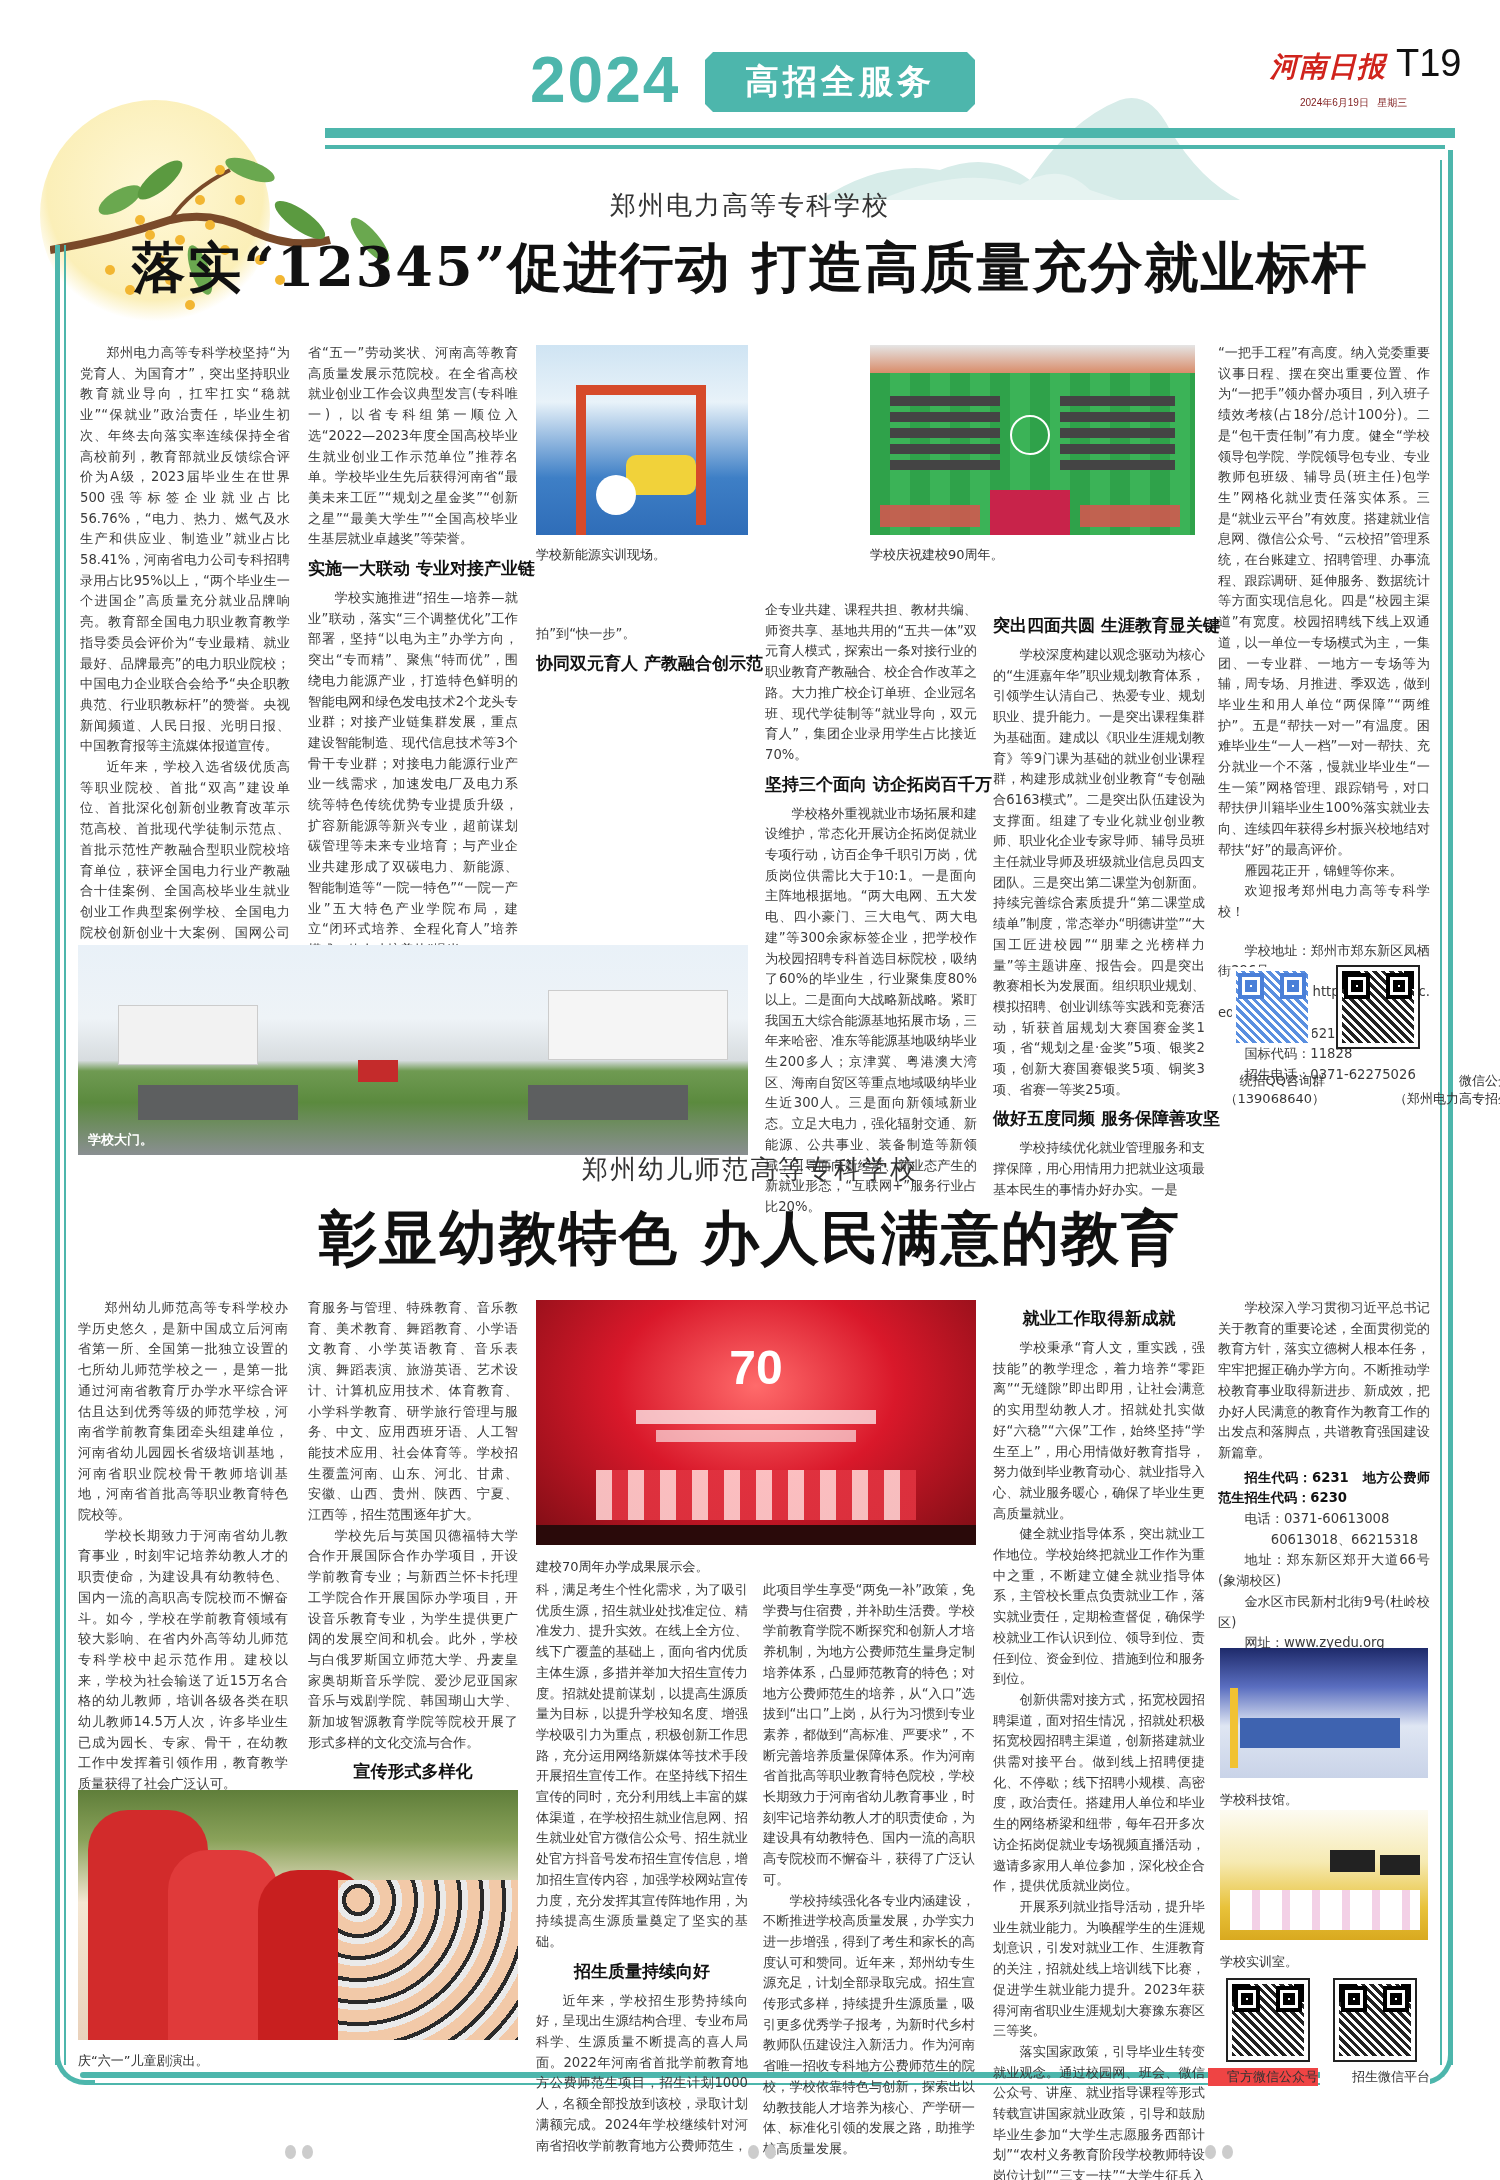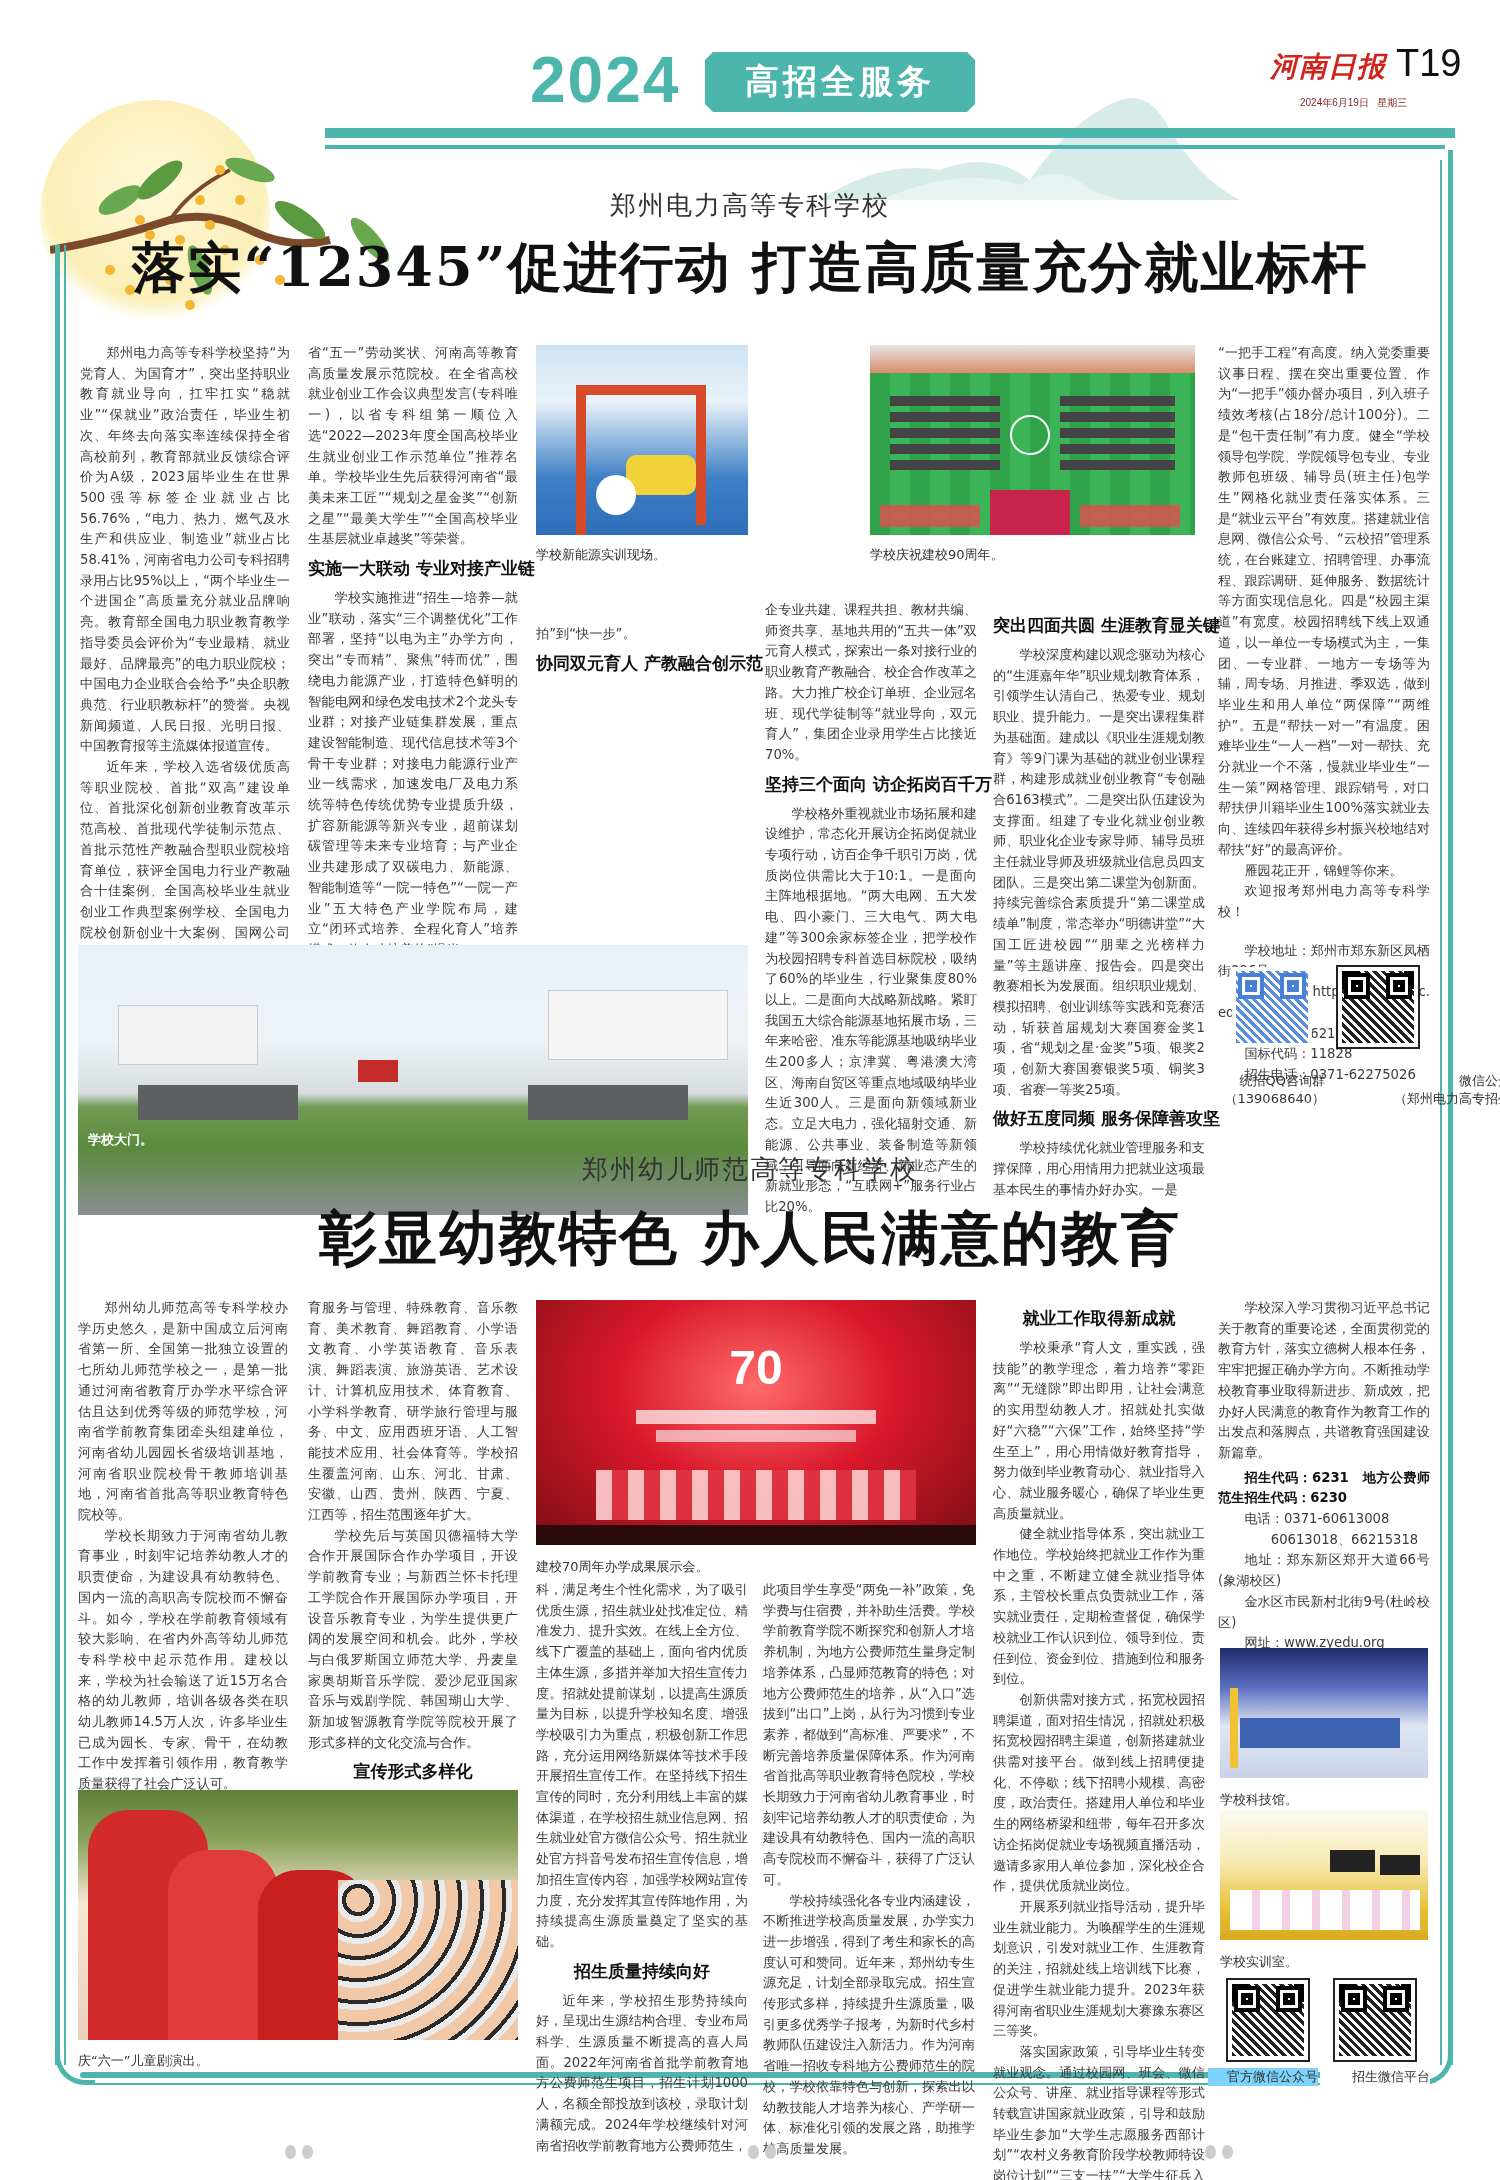--- a/index.html
+++ b/index.html
@@ -179,21 +179,21 @@
 </div>
 <div class="abs qr-label" style="left:1205px;top:1072px;width:120px">
   <div>统招QQ咨询群</div>
   <div>（139068640）</div>
 </div>
 <div class="abs qr-label" style="left:1394px;top:1072px;width:130px">
   <div>微信公众号</div>
   <div>（郑州电力高专招生）</div>
 </div>
 
-<div class="photo" style="left:78px;top:945px;width:670px;height:270px;background:linear-gradient(180deg,#e9f1f8 0%,#eef3f7 35%,#d7dcdf 55%,#6f9a52 60%,#5b8a3e 75%,#8a8f92 100%)">
+<div class="photo" style="left:78px;top:945px;width:670px;height:210px;background:linear-gradient(180deg,#e9f1f8 0%,#eef3f7 35%,#d7dcdf 55%,#6f9a52 60%,#5b8a3e 75%,#8a8f92 100%)">
   <div style="position:absolute;left:40px;top:60px;width:140px;height:60px;background:#f2f2f2;border:1px solid #ccc"></div>
   <div style="position:absolute;left:470px;top:45px;width:180px;height:70px;background:#f5f5f5;border:1px solid #ccc"></div>
   <div style="position:absolute;left:60px;top:140px;width:160px;height:35px;background:#5d5f60"></div>
   <div style="position:absolute;left:450px;top:140px;width:160px;height:35px;background:#5d5f60"></div>
   <div style="position:absolute;left:280px;top:115px;width:40px;height:22px;background:#c42b2b"></div>
   <div class="cap" style="position:absolute;left:10px;top:180px;color:#fff;font-weight:bold">学校大门。</div>
 </div>
 
 <div class="kicker" style="top:1152px">郑州幼儿师范高等专科学校</div>
 <div class="title" style="top:1200px;font-size:58px">彰显幼教特色 办人民满意的教育</div>
@@ -263,21 +263,21 @@
   <div style="position:absolute;left:10px;top:80px;width:190px;height:40px;background:repeating-linear-gradient(90deg,#fff 0 22px,#f3d0e6 22px 30px)"></div>
 </div>
 <div class="cap abs" style="left:1220px;top:1947px">学校实训室。</div>
 
 <div class="abs" style="left:1228px;top:1980px">
   <div class="qr"></div>
 </div>
 <div class="abs" style="left:1335px;top:1980px">
   <div class="qr"></div>
 </div>
-<div class="abs qr-label" style="left:1208px;top:2068px;width:110px;background:#7dd3fc">官方微信公众号</div>
+<div class="abs qr-label" style="left:1208px;top:2068px;width:110px;background:#ef4444">官方微信公众号</div>
 <div class="abs qr-label" style="left:1320px;top:2068px;width:110px;background:#fff">招生微信平台</div>
 
 <div class="photo" style="left:78px;top:1790px;width:440px;height:250px;background:linear-gradient(180deg,#5f7e3a 0%,#8aa25a 20%,#f4e7d3 45%,#e9d1bb 100%)">
   <div style="position:absolute;left:10px;top:20px;width:120px;height:230px;background:#d22b2b;border-radius:40px 40px 0 0"></div>
   <div style="position:absolute;left:90px;top:60px;width:110px;height:190px;background:#e03a3a;border-radius:40px 40px 0 0"></div>
   <div style="position:absolute;left:180px;top:80px;width:110px;height:170px;background:#c81f1f;border-radius:40px 40px 0 0"></div>
   <div style="position:absolute;left:260px;top:90px;width:180px;height:160px;background:repeating-radial-gradient(circle at 20px 20px,#f2c9a8 0 12px,#2a2a2a 12px 16px,#eaeaea 16px 22px)"></div>
 </div>
 <div class="cap abs" style="left:78px;top:2046px">庆“六一”儿童剧演出。</div>
 

